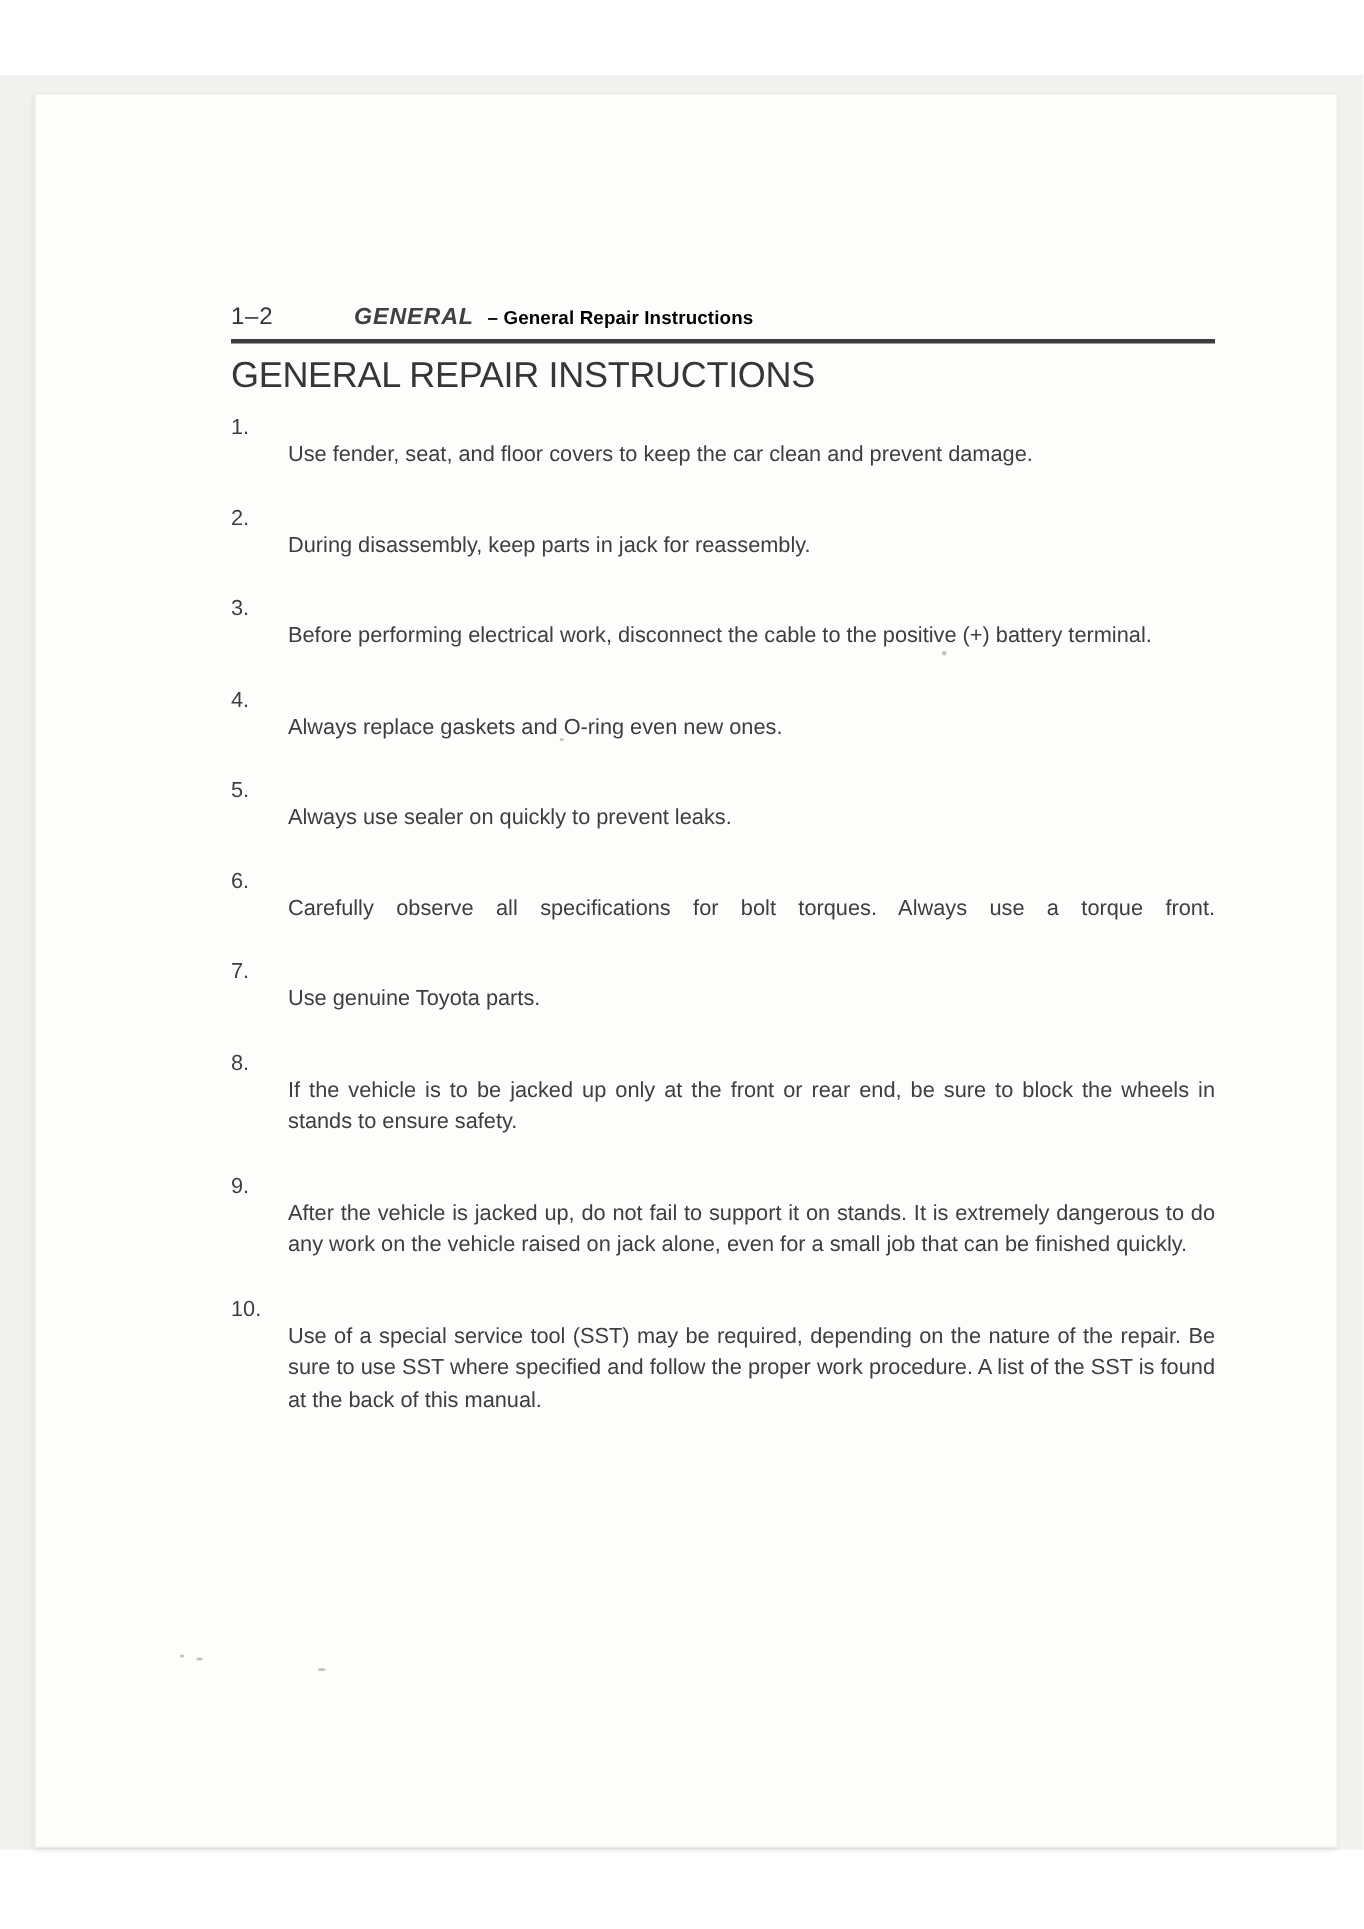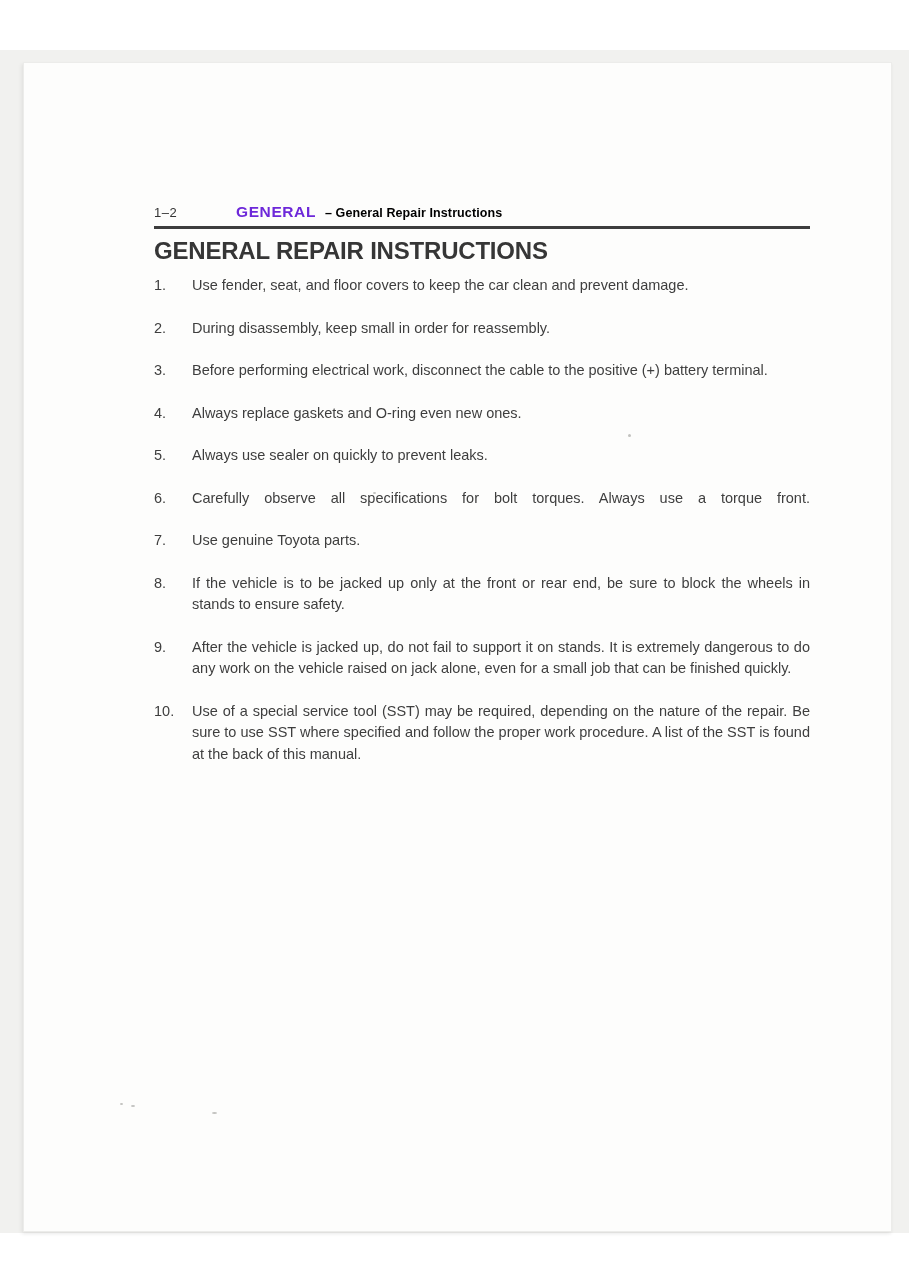--- a/index.html
+++ b/index.html
@@ -27,43 +27,44 @@
   .doc-header {
     position: absolute;
     left: 130px; top: 140px;
     width: 656px;
     display: flex;
     align-items: baseline;
     border-bottom: 3px solid #3d3d3d;
     padding-bottom: 5px;
   }
   .page-num {
-    font-size: 13px;
+    font-size: 16px;
     color: #333333;
     width: 82px;
     letter-spacing: 0.5px;
   }
   .section-label {
     font-size: 15.5px;
     font-weight: bold;
-    color: #6d28d9;
+    color: #404040;
     letter-spacing: 0.6px;
+    font-style: italic;
   }
   .subsection-label {
     font-size: 12.5px;
     font-weight: bold;
     color: #000000;
     margin-left: 9px;
     letter-spacing: 0.1px;
   }
   .page-title {
     position: absolute;
     left: 130px; top: 174px;
     font-size: 24px;
-    font-weight: bold;
+    font-weight: normal;
     color: #363636;
     letter-spacing: -0.2px;
     white-space: nowrap;
   }
   .instruction-list {
     position: absolute;
     left: 130px; top: 212px;
     width: 656px;
     font-size: 14.5px;
     line-height: 21.5px;
@@ -72,20 +73,21 @@
   .list-item {
     display: flex;
     margin-bottom: 21px;
   }
   .item-number {
     width: 38px;
     flex: 0 0 38px;
   }
   .item-text {
     flex: 1;
+    margin-top: 18px;
   }
   
   .list-item:nth-child(3) .item-text,
   .list-item:nth-child(8) .item-text,
   .list-item:nth-child(9) .item-text,
   .list-item:nth-child(10) .item-text {
     text-align: justify;
   }
   .list-item:nth-child(6) .item-text {
     text-align: justify;
@@ -117,21 +119,21 @@
 
   <h1 class="page-title">GENERAL REPAIR INSTRUCTIONS</h1>
 
   <div class="instruction-list">
     <div class="list-item">
       <span class="item-number">1.</span>
       <span class="item-text">Use fender, seat, and floor covers to keep the car clean and prevent damage.</span>
     </div>
     <div class="list-item">
       <span class="item-number">2.</span>
-      <span class="item-text">During disassembly, keep small in order for reassembly.</span>
+      <span class="item-text">During disassembly, keep parts in jack for reassembly.</span>
     </div>
     <div class="list-item">
       <span class="item-number">3.</span>
       <span class="item-text">Before performing electrical work, disconnect the cable to the positive (+) battery terminal.</span>
     </div>
     <div class="list-item">
       <span class="item-number">4.</span>
       <span class="item-text">Always replace gaskets and O-ring even new ones.</span>
     </div>
     <div class="list-item">

